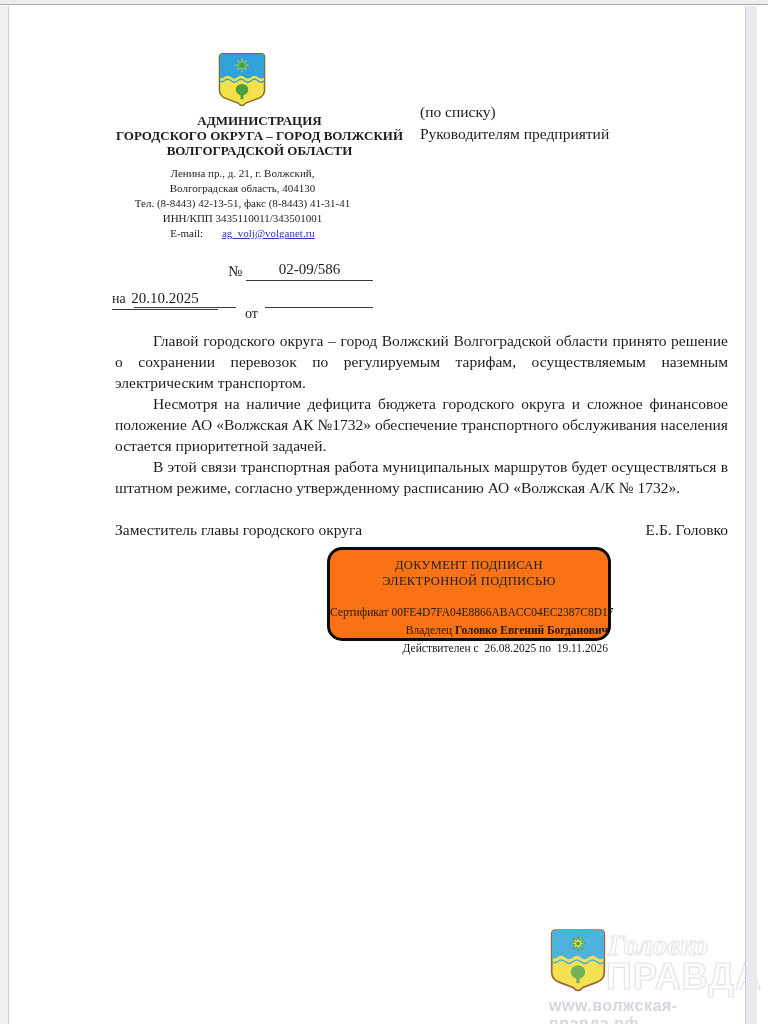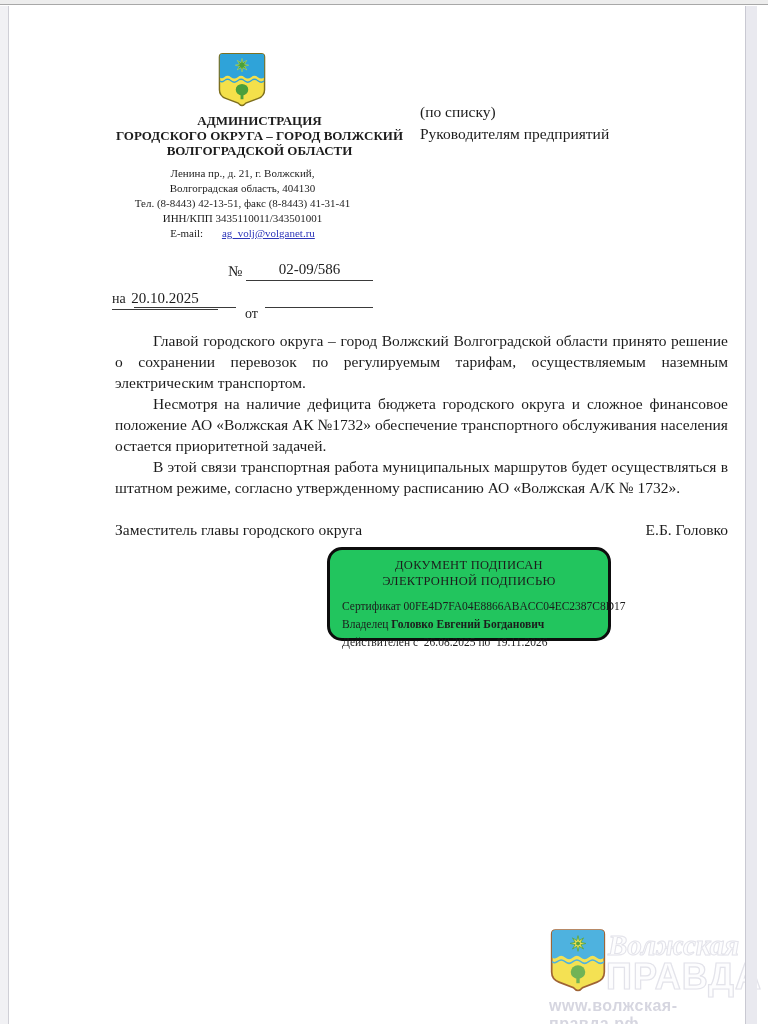--- a/index.html
+++ b/index.html
@@ -41,24 +41,24 @@
   .body-text { position:absolute; left:115px; top:330px; width:613px;
                font-size:15.5px; line-height:21px; text-align:justify; }
   .body-text p { text-indent:38px; }
 
   
   .sig-row { position:absolute; left:115px; top:521px; width:613px;
              display:flex; justify-content:space-between; font-size:15.5px; }
 
   
   .stamp { position:absolute; left:327px; top:547px; width:284px; height:94px;
-           border:3px solid #0d0d0d; border-radius:15px; background:#22c55e; padding-top:7px; }
+           border:3px solid #0d0d0d; border-radius:15px; background:#f97316; padding-top:7px; }
   .stamp-title { text-align:center; font-size:12.5px; line-height:16px; font-weight:normal;
                  letter-spacing:.3px; }
-  .stamp-details { margin-top:8px; padding-left:12px; font-size:11.5px; line-height:18px; }
+  .stamp-details { margin-top:14px; font-size:11.5px; line-height:18px;text-align:right; }
   .stamp-bold { font-weight:bold; }
 
   
   .wm-emblem { position:absolute; left:550px; top:928px; width:56px; height:69px; opacity:.95; }
   .wm-brand1 { position:absolute; left:608px; top:930px; width:160px;
                font-style:italic; font-weight:bold; font-size:29px; line-height:30px;
                color:rgba(255,255,255,.92); -webkit-text-stroke:1px #e3e3ea;
                text-shadow:0 0 1px #e6e6ee; }
   .wm-brand2 { position:absolute; left:606px; top:958px; width:165px;
                font-family:"Liberation Sans","DejaVu Sans",sans-serif;
@@ -152,15 +152,15 @@
   <path d="M10,3 H90 Q97,3 97,10 V78 Q97,91 84,96 L58,106 Q50,116 42,106 L16,96 Q3,91 3,78 V10 Q3,3 10,3 Z" fill="#f4e04a" stroke="#9a5b2a" stroke-width="3"></path>
   <g clip-path="url(#clipB)">
     <path d="M3,3 H97 V52 Q90,58 83,52 Q76,46 69,52 Q62,58 55,52 Q48,46 41,52 Q34,58 27,52 Q20,46 13,52 Q8,56 3,52 Z" fill="#45aede"></path>
     <path d="M3,58 Q8,62 13,58 Q20,52 27,58 Q34,64 41,58 Q48,52 55,58 Q62,64 69,58 Q76,52 83,58 Q90,64 97,58 V61 Q90,67 83,61 Q76,55 69,61 Q62,67 55,61 Q48,55 41,61 Q34,67 27,61 Q20,55 13,61 Q8,65 3,61 Z" fill="#45aede"></path>
   </g>
   <polygon points="50,13 52.1,21.9 59.9,17.1 55.1,24.9 64,27 55.1,29.1 59.9,36.9 52.1,32.1 50,41 47.9,32.1 40.1,36.9 44.9,29.1 36,27 44.9,24.9 40.1,17.1 47.9,21.9" fill="#f4e04a" stroke="#4aa03c" stroke-width="1.5"></polygon>
   <circle cx="50" cy="27" r="3.5" fill="#4aa03c"></circle>
   <ellipse cx="50" cy="78" rx="13" ry="12" fill="#6aaf4e"></ellipse>
   <rect x="47" y="88" width="6" height="10" fill="#6aaf4e"></rect>
 </svg>
-<div class="wm-brand1">Волжская</div>
+<div class="wm-brand1">Головко</div>
 <div class="wm-brand2">ПРАВДА</div>
 <div class="wm-url">www.волжская-правда.рф</div>
 
 </body></html>

